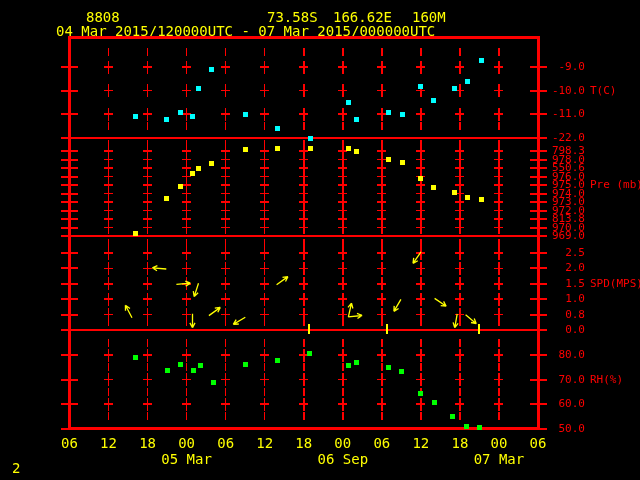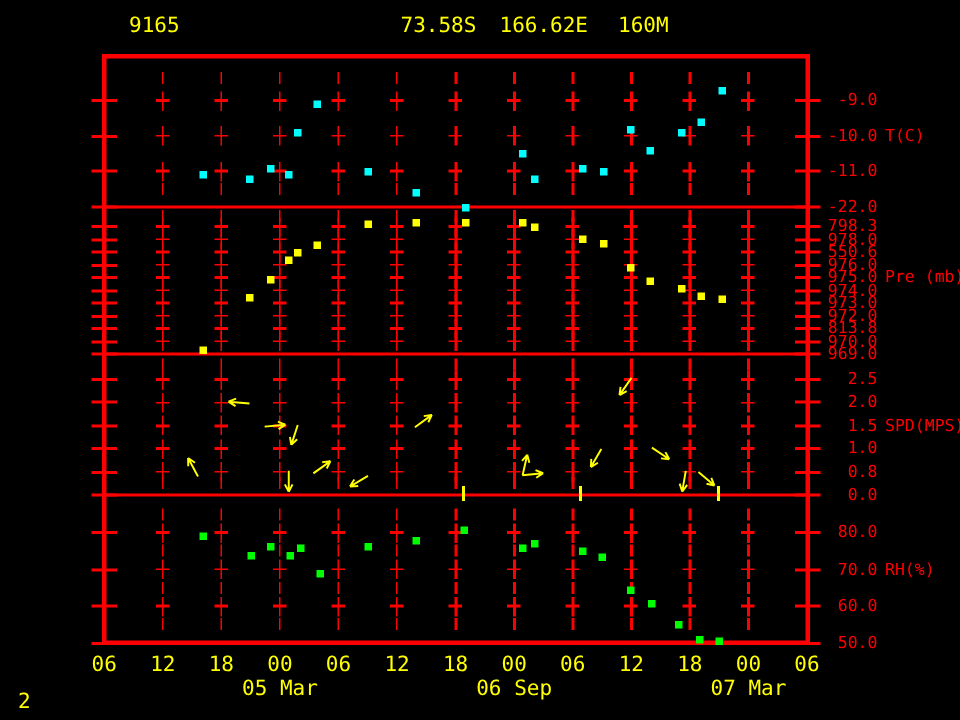--- a/index.html
+++ b/index.html
@@ -12,24 +12,25 @@
   .hourlbl{position:absolute;color:#ffff00;font-size:14px;line-height:14px;width:34px;text-align:center;top:436px;}
   .datelbl{position:absolute;color:#ffff00;font-size:14px;line-height:14px;width:70px;text-align:center;top:452px;}
   #plot-border{position:absolute;left:68px;top:36px;width:472px;height:394px;
                border:3px solid #ff0000;box-sizing:border-box;}
   #wind-layer{position:absolute;left:0;top:0;width:640px;height:480px;pointer-events:none;}
 </style>
 </head>
 <body>
 
 <div class="screen">
-  <span class="yel" style="left:86px;top:10px">9165</span>
+  <span class="yel" style="left:86px;top:10px">8808</span>
   <span class="yel" style="left:267px;top:10px">73.58S</span>
   <span class="yel" style="left:333px;top:10px">166.62E</span>
   <span class="yel" style="left:412px;top:10px">160M</span>
+  <span class="yel" style="left:56px;top:24px">04 Mar 2015/120000UTC - 07 Mar 2015/000000UTC</span>
 
   <div id="plot-border"></div>
   <div id="plot">
       <div style="position: absolute; left: 71px; top: 136.5px; width: 466px; height: 2px; background: rgb(255, 0, 0);"></div>
       <div style="position: absolute; left: 71px; top: 235px; width: 466px; height: 2px; background: rgb(255, 0, 0);"></div>
       <div style="position: absolute; left: 71px; top: 329px; width: 466px; height: 2px; background: rgb(255, 0, 0);"></div>
       <div style="position: absolute; left: 107.792px; top: 60.5px; width: 1.5px; height: 13px; background: rgb(255, 0, 0);"></div>
       <div style="position: absolute; left: 104.042px; top: 66.25px; width: 9px; height: 1.5px; background: rgb(255, 0, 0);"></div>
       <div style="position: absolute; left: 107.792px; top: 84px; width: 1.5px; height: 13px; background: rgb(255, 0, 0);"></div>
       <div style="position: absolute; left: 104.042px; top: 89.75px; width: 9px; height: 1.5px; background: rgb(255, 0, 0);"></div>

